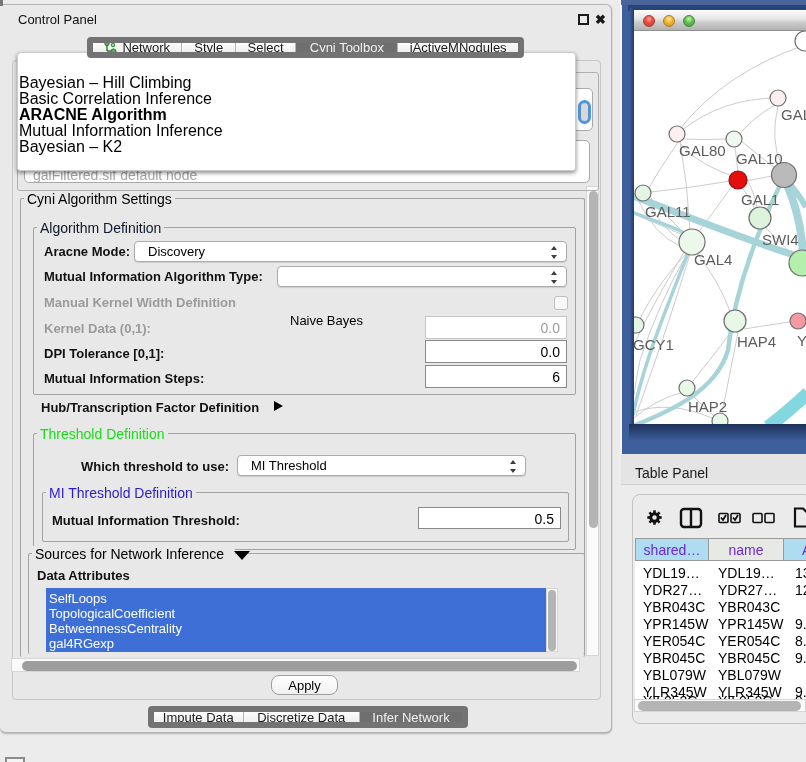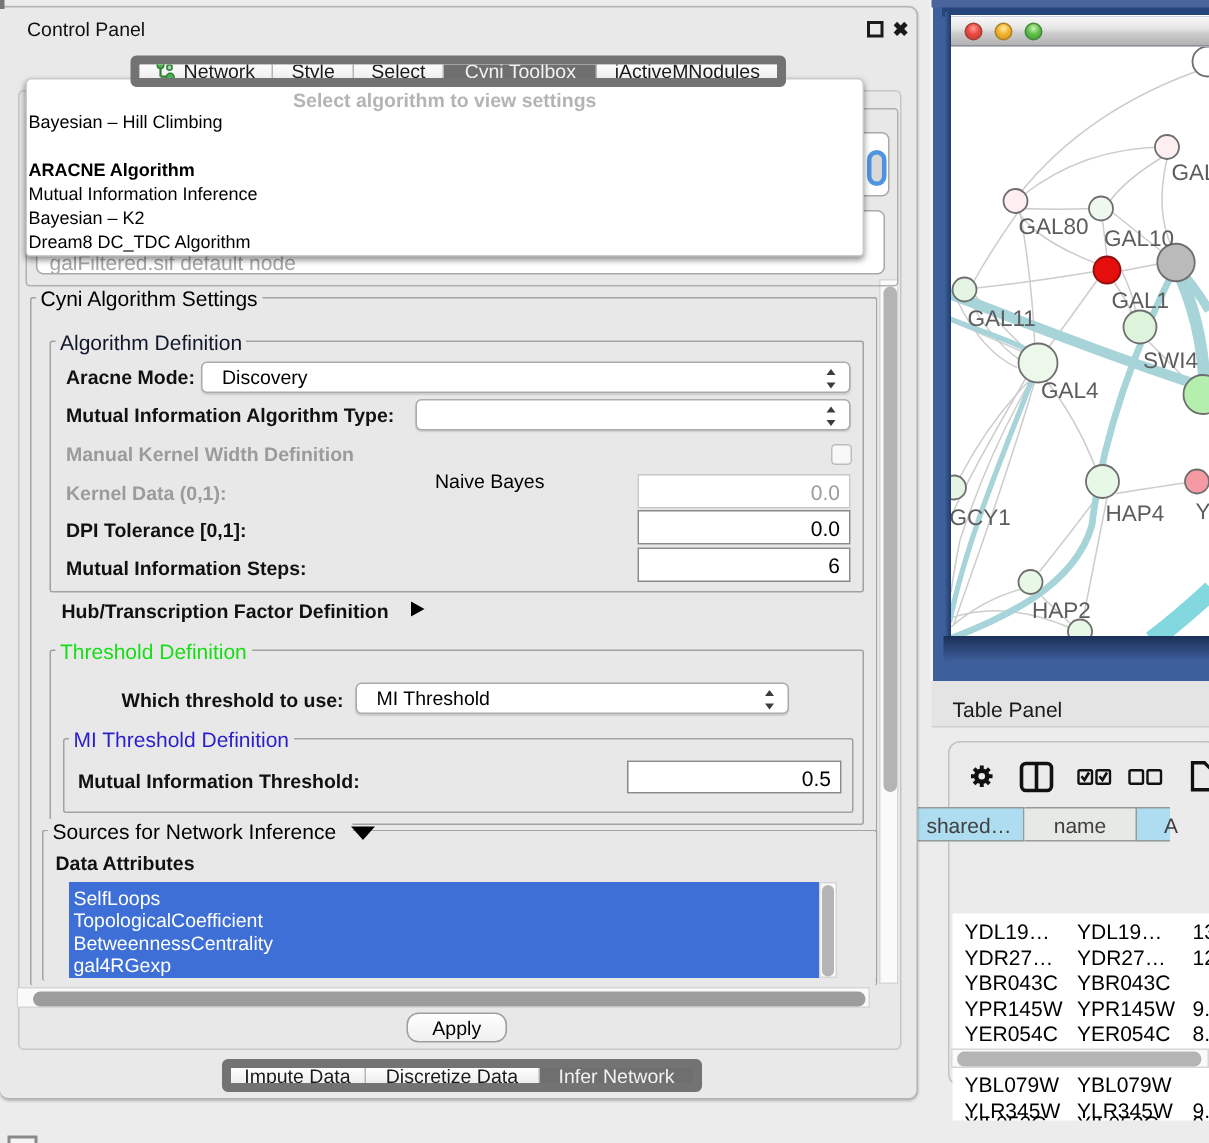--- a/index.html
+++ b/index.html
@@ -63,21 +63,21 @@
   .tfield{position:absolute;background:#fff;border:1px solid #8a8a8a;
           font-size:14px;color:#000;text-align:right;box-sizing:border-box;
           padding:3px 6px 0 0;}
   .tfield.dis{border-color:#c6c6c6;color:#9b9b9b;}
   
   #popup{left:17px;top:52px;width:559px;height:119px;background:#fff;
          border:1px solid #cbcbcb;border-radius:4px 4px 3px 3px;
          box-shadow:0 2px 4px rgba(0,0,0,0.45);box-sizing:border-box;z-index:20;}
   #popup .ghead{position:absolute;left:0;right:0;top:6px;text-align:center;
          font-size:13px;font-weight:bold;color:#b4b4b4;}
-  .pitem{position:absolute;left:1px;font-size:12px;color:#000;white-space:nowrap;}
+  .pitem{position:absolute;left:1px;font-size:16px;color:#000;white-space:nowrap;}
   
   #datalist{left:46px;top:588px;width:500px;height:64px;background:#3e6fd7;}
   .ditem{position:absolute;left:3px;color:#fff;font-size:13px;}
   
   .sbtrack{position:absolute;background:#fafafa;border:1px solid #d6d6d6;box-sizing:border-box;}
   .sbthumb{position:absolute;background:#b4b4b4;border-radius:6px;}
   .btn{position:absolute;background:linear-gradient(#ffffff,#f0f0f0);
        border:1px solid #9e9e9e;border-radius:5px;font-size:13px;color:#000;
        text-align:center;box-sizing:border-box;}
 </style>
@@ -202,29 +202,29 @@
 
     <g stroke="#111" fill="none" stroke-width="1.6">
       <rect x="107" y="6.5" width="9" height="9" rx="1"></rect>
       <rect x="119" y="6.5" width="9" height="9" rx="1"></rect>
     </g>
 
     <path d="M149,1.5 h8 l5,5 v13 h-13 z" fill="none" stroke="#111" stroke-width="2.2"></path>
   </svg>
 </div>
 
-<div class="abs" style="left:609px;top:538px;width:171px;height:23px;font-size:14px;color:#404040;">
+<div class="abs" style="left:635px;top:538px;width:171px;height:23px;font-size:14px;color:#6d28d9;">
   <div class="abs" style="left:0;top:0;width:74px;height:23px;background:#aedcf0;border:1px solid #999;border-width:1px 1px 1px 1px;box-sizing:border-box;text-align:center;padding-top:3px;">shared…</div>
   <div class="abs" style="left:74px;top:0;width:75px;height:23px;background:#e7eae4;border:1px solid #999;border-left:none;box-sizing:border-box;text-align:center;padding-top:3px;">name</div>
   <div class="abs" style="left:149px;top:0;width:22px;height:23px;background:#aedcf0;border:1px solid #999;border-left:none;border-right:none;box-sizing:border-box;">
       <span style="position:absolute;left:18px;top:3px;">A</span>
     </div>
 </div>
 
-<div class="abs" style="left:635px;top:561px;width:171px;height:138px;background:#fff;overflow:hidden;font-size:14px;color:#000;margin-top:48px;">
+<div class="abs" style="left:635px;top:561px;width:171px;height:138px;background:#fff;overflow:hidden;font-size:14px;color:#000;">
   <div class="abs" style="left:8px;top:4px;">YDL19…</div>
     <div class="abs" style="left:83px;top:4px;">YDL19…</div>
     <div class="abs" style="left:160px;top:4px;">13</div>
   <div class="abs" style="left:8px;top:21px;">YDR27…</div>
     <div class="abs" style="left:83px;top:21px;">YDR27…</div>
     <div class="abs" style="left:160px;top:21px;">12</div>
   <div class="abs" style="left:8px;top:38px;">YBR043C</div>
     <div class="abs" style="left:83px;top:38px;">YBR043C</div>
   <div class="abs" style="left:8px;top:55px;">YPR145W</div>
     <div class="abs" style="left:83px;top:55px;">YPR145W</div>
@@ -348,21 +348,20 @@
 
 <div class="btn" style="left:271px;top:675px;width:67px;height:20px;padding-top:2px;border-radius:8px;">Apply</div>
 
 <div class="tabstrip" style="left:148px;top:706px;width:320px;height:22px;">
   <div class="tab" style="width:93px;">Impute Data</div>
   <div class="tab" style="width:121px;">Discretize Data</div>
   <div class="tab sel" style="width:106px;">Infer Network</div>
 </div>
 
 <div class="abs" id="popup">
-  <div class="ghead">Select algorithm to view settings</div>
   <div class="pitem" style="top:21px;">Bayesian – Hill Climbing</div>
+  <div class="pitem" style="top:37px;">Basic Correlation Inference</div>
   <div class="pitem bold" style="top:53px;">ARACNE Algorithm</div>
   <div class="pitem" style="top:69px;">Mutual Information Inference</div>
   <div class="pitem" style="top:85px;">Bayesian – K2</div>
-  <div class="pitem" style="top:101px;">Dream8 DC_TDC Algorithm</div>
 </div>
 
 <div class="abs" style="left:5px;top:757px;width:20px;height:10px;border:2px solid #8a8a8a;background:#f4f4f4;box-sizing:border-box;"></div>
 
 </body></html>

